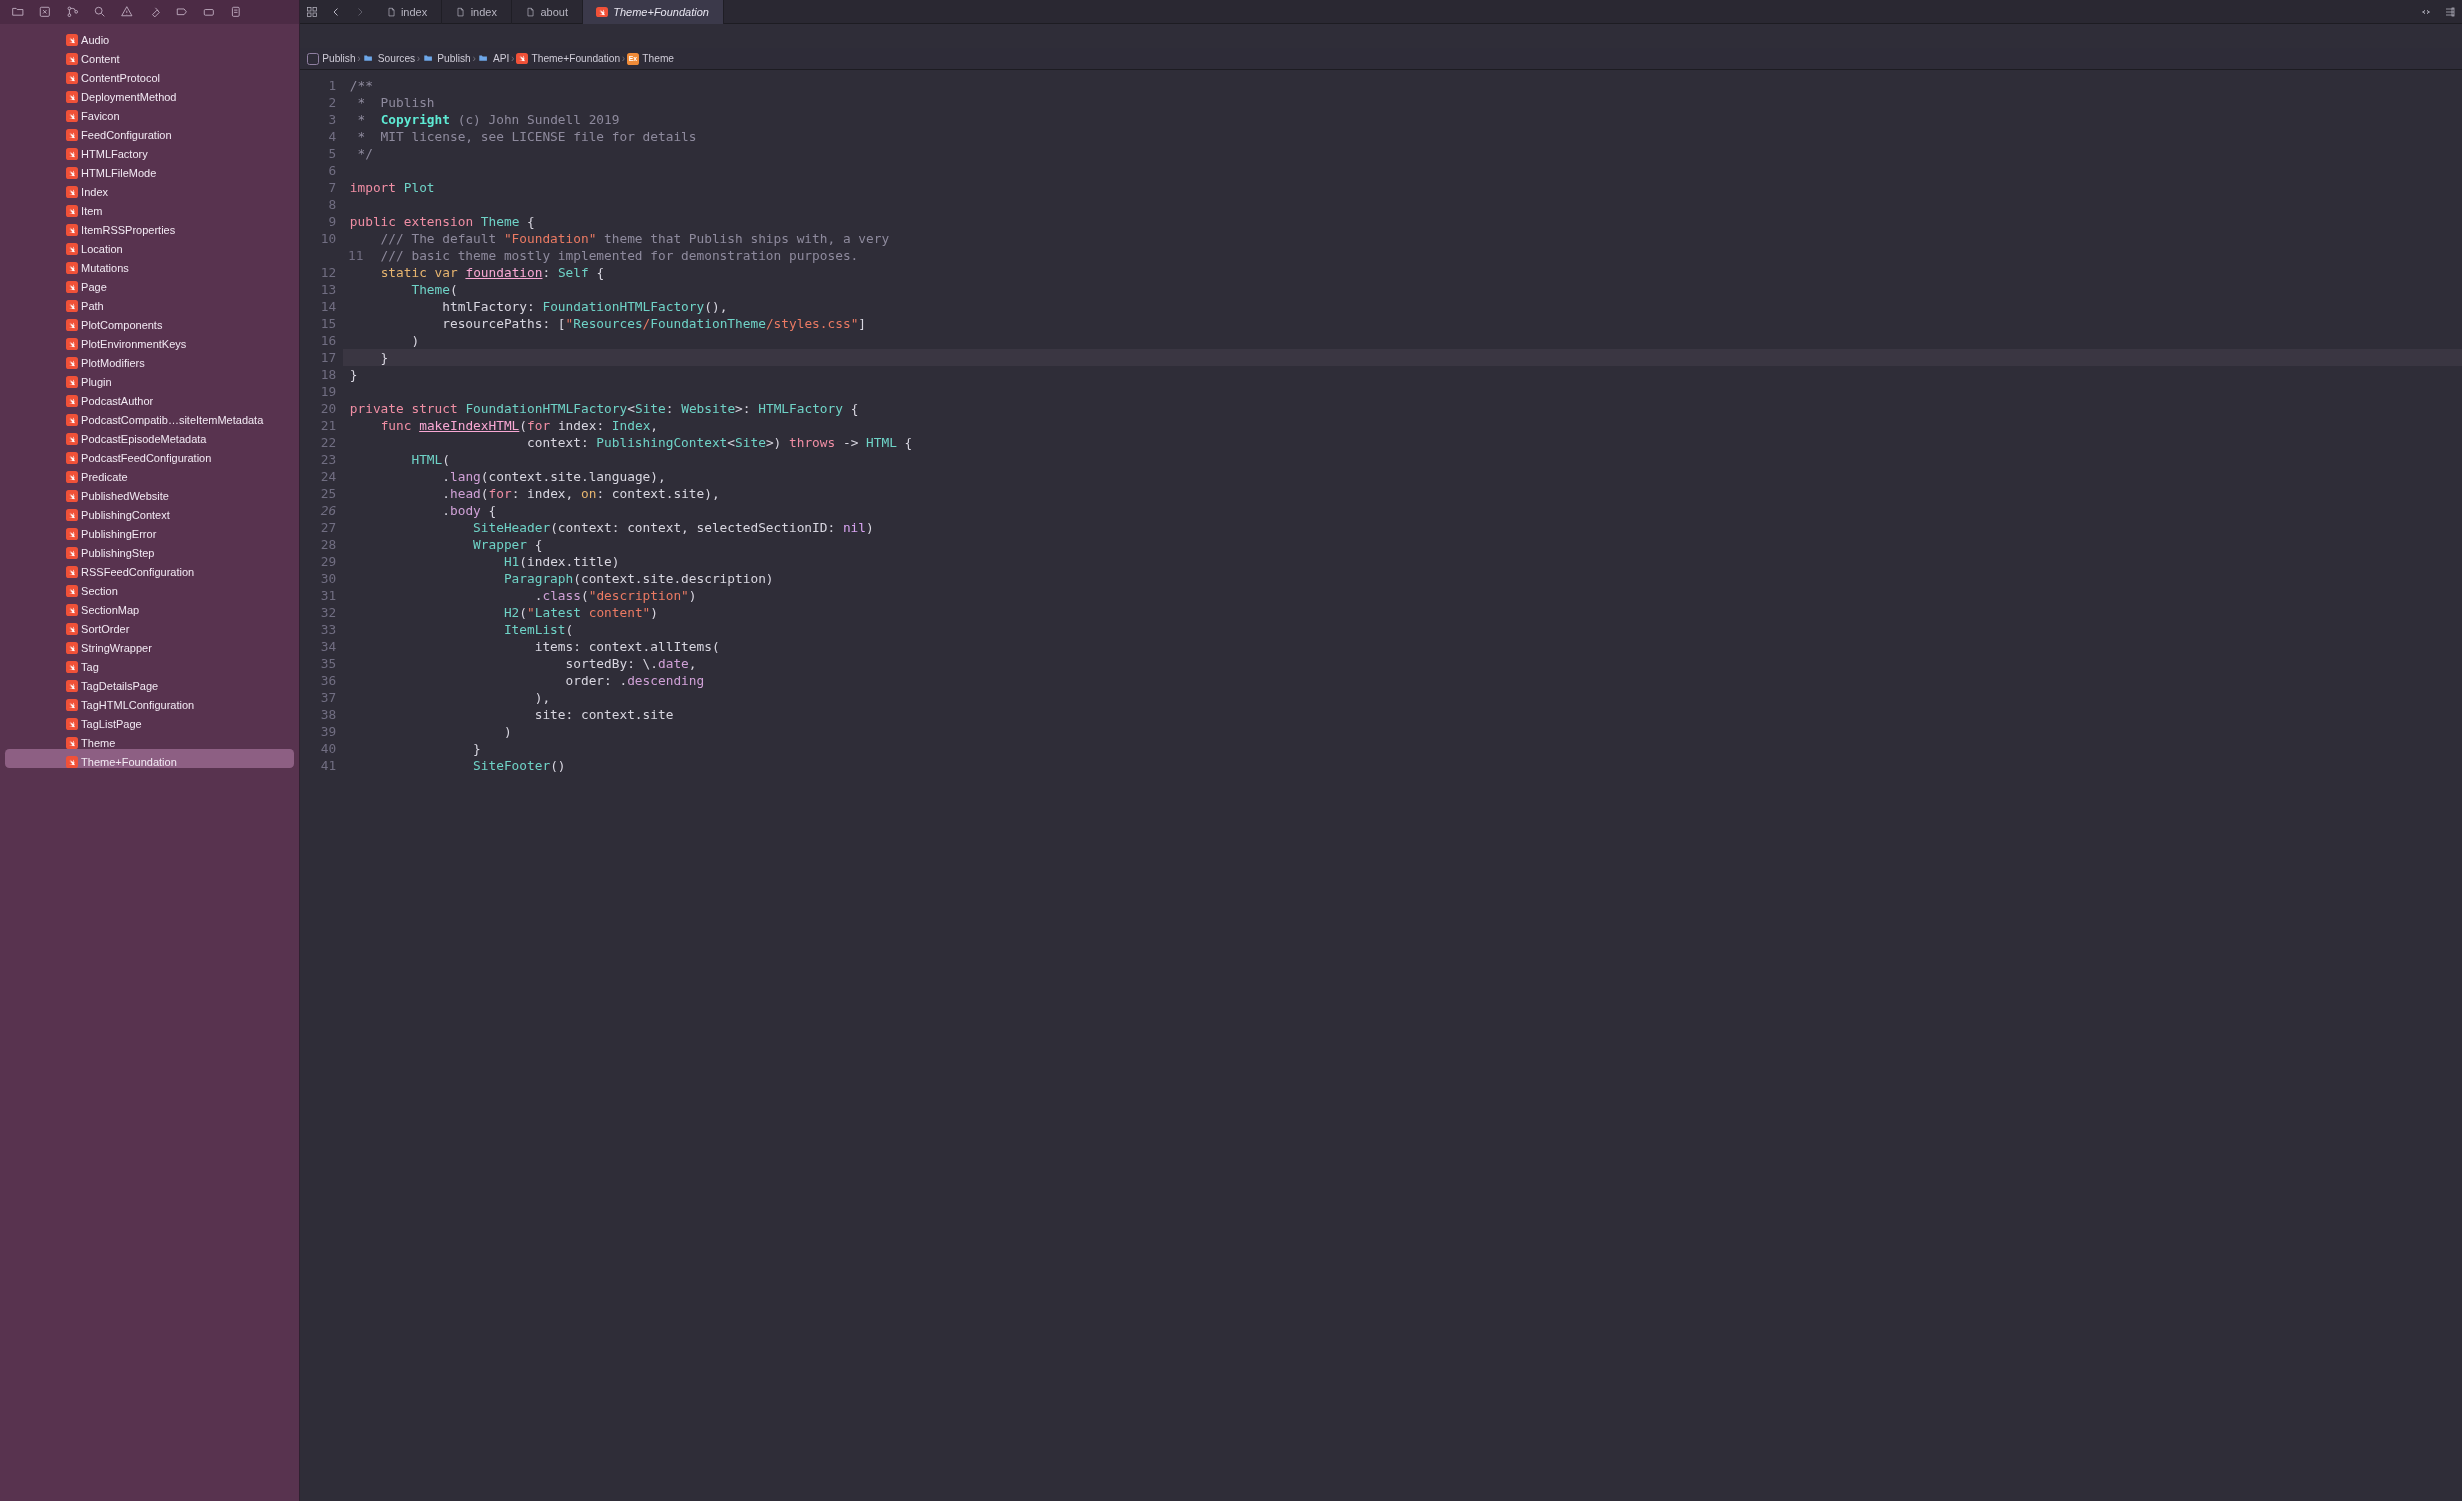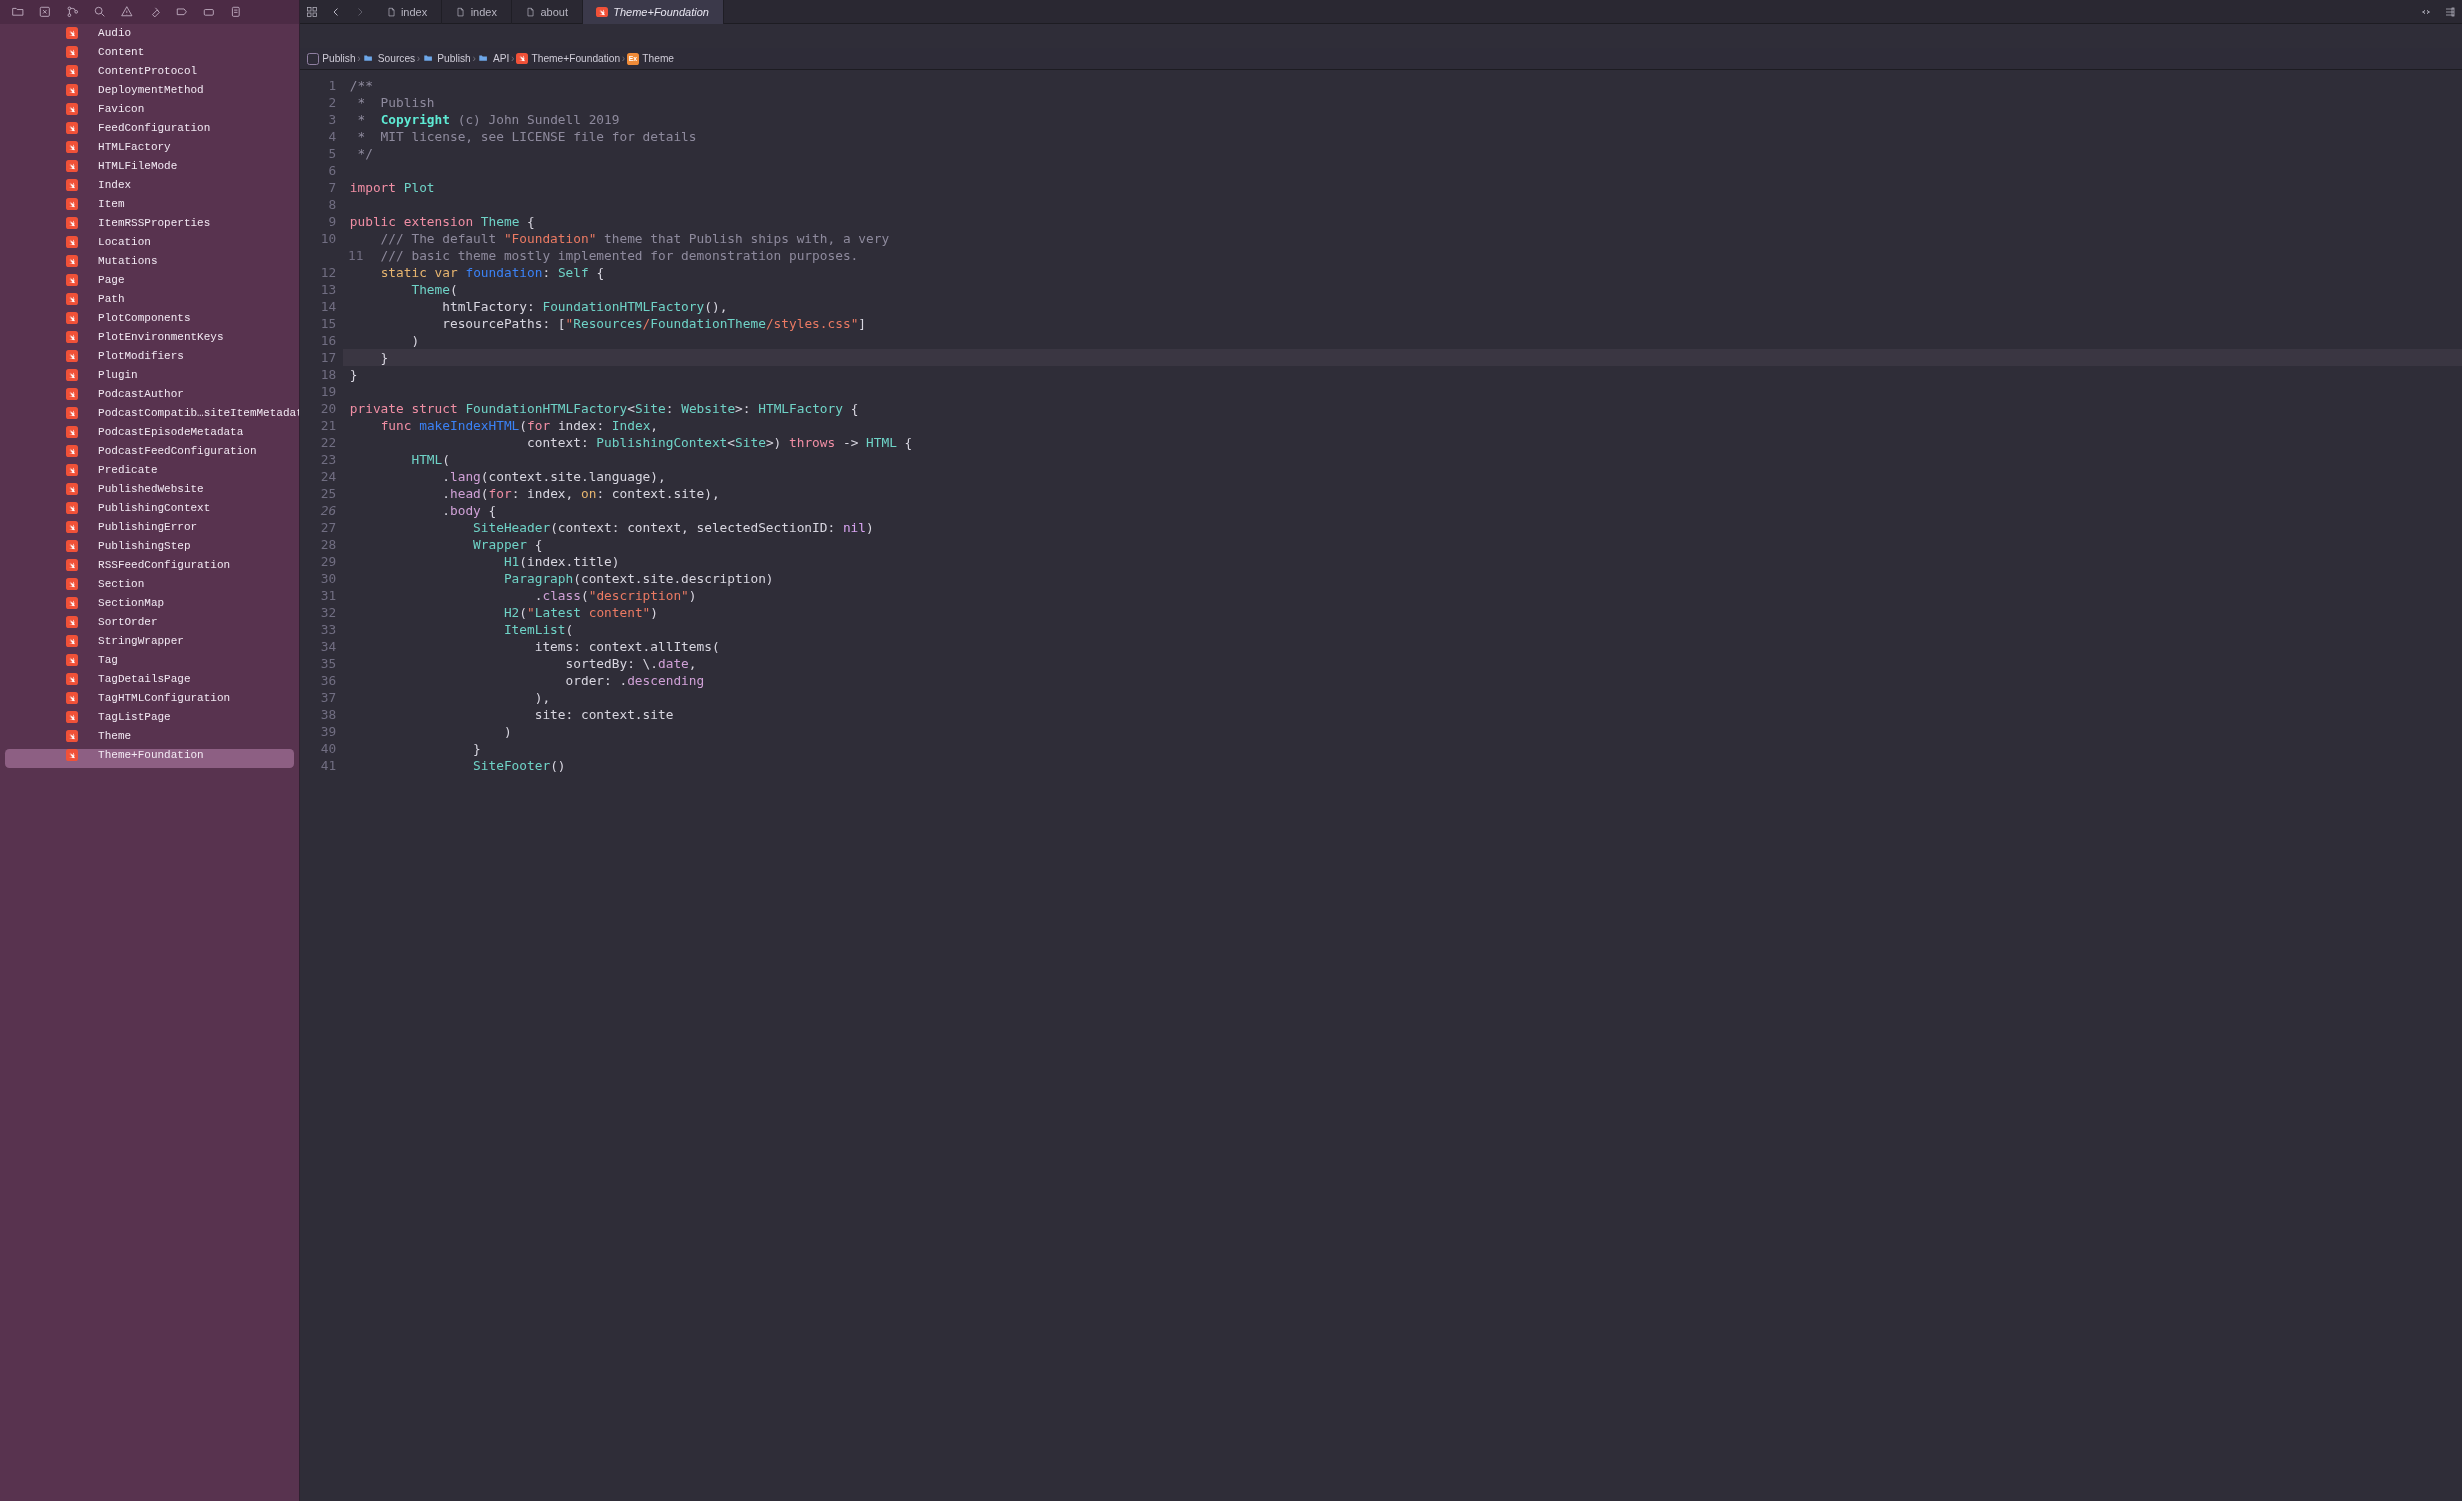--- a/index.html
+++ b/index.html
@@ -33,29 +33,28 @@
     padding:0 10.2px;
     background:#4c2b45;
   }
   .side-scroll {
     overflow:hidden auto;
     padding:3.4px 5.1px 8.5px 5.1px;
     flex:1;
   }
   .fileitem {
     display:flex;
-    align-items:flex-start;
-    gap:20px;
+    align-items:flex-end;
+    gap:3px;
     height:19px;
     padding-left:61px;
     border-radius:4.3px;
     cursor:default;
     color:#f2e9f3;
     white-space:nowrap;
-    font-family:Liberation Mono, monospace;
   }
   .fileitem.sel { background:#8d5f83; }
   .swift-badge {
     width:12px; height:12px;
     background:#f05138;
     border-radius:2.6px;
     display:inline-flex; align-items:center; justify-content:center;
     flex:0 0 12px;
   }
   .swift-badge svg { width:8.5px; height:8.5px; fill:#fff; }
@@ -127,21 +126,21 @@
   }
   .codeline { height:17px; padding-left:6.8px; }
   .codeline.hl { background:#3a3642; }
   
   .c-comment   { color:#8e8a9d; }
   .c-docstrong { color:#5eead4; font-weight:600; }
   .c-doccom    { color:#8e8a9d; }
   .c-key       { color:#f08ea4; }        
   .c-keytype   { color:#e7b56f; }        
   .c-type      { color:#6fd3c7; }        
-  .c-func      { color:#3b82f6; }        
+  .c-func      { color:#f9a8d4;text-decoration:underline; }        
   .c-string    { color:#eb7a63; }
   .c-enum      { color:#cfa0d6; }
   .c-self      { color:#d7a3f0; }
 </style>
 </head>
 <body>
 
 <div class="sidebar">
 
   <div class="sidebar-toolbar">

